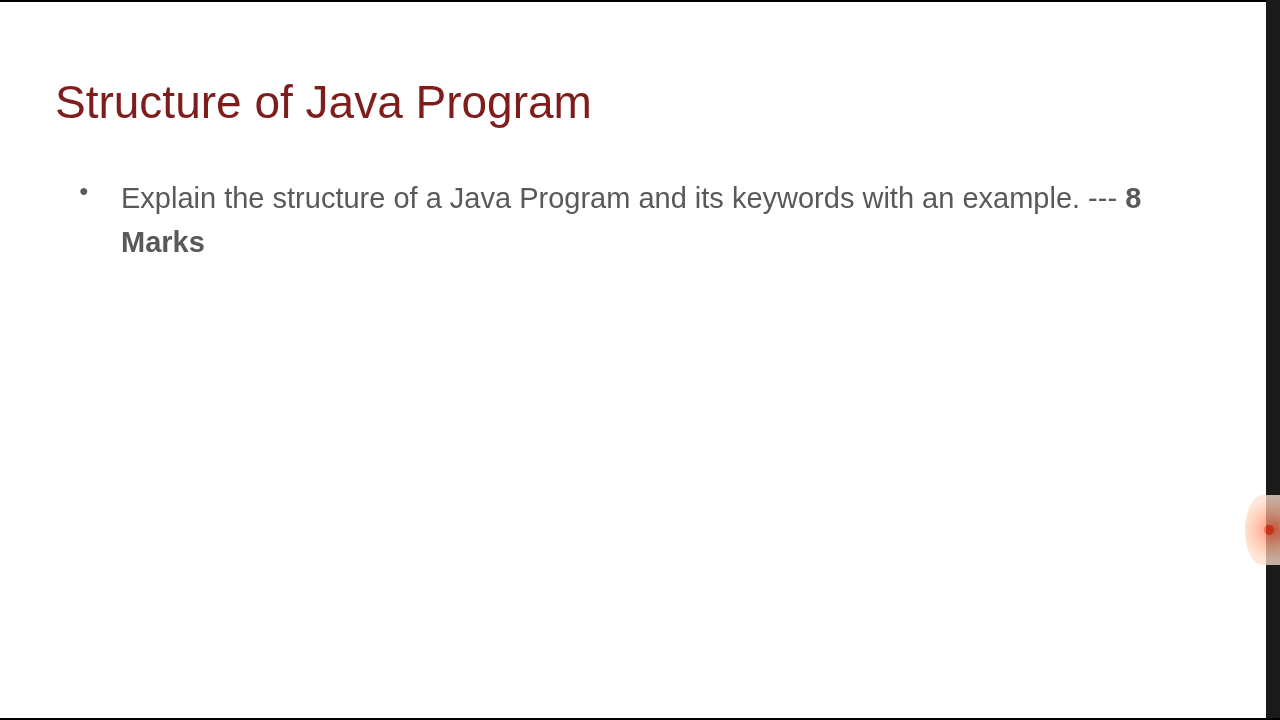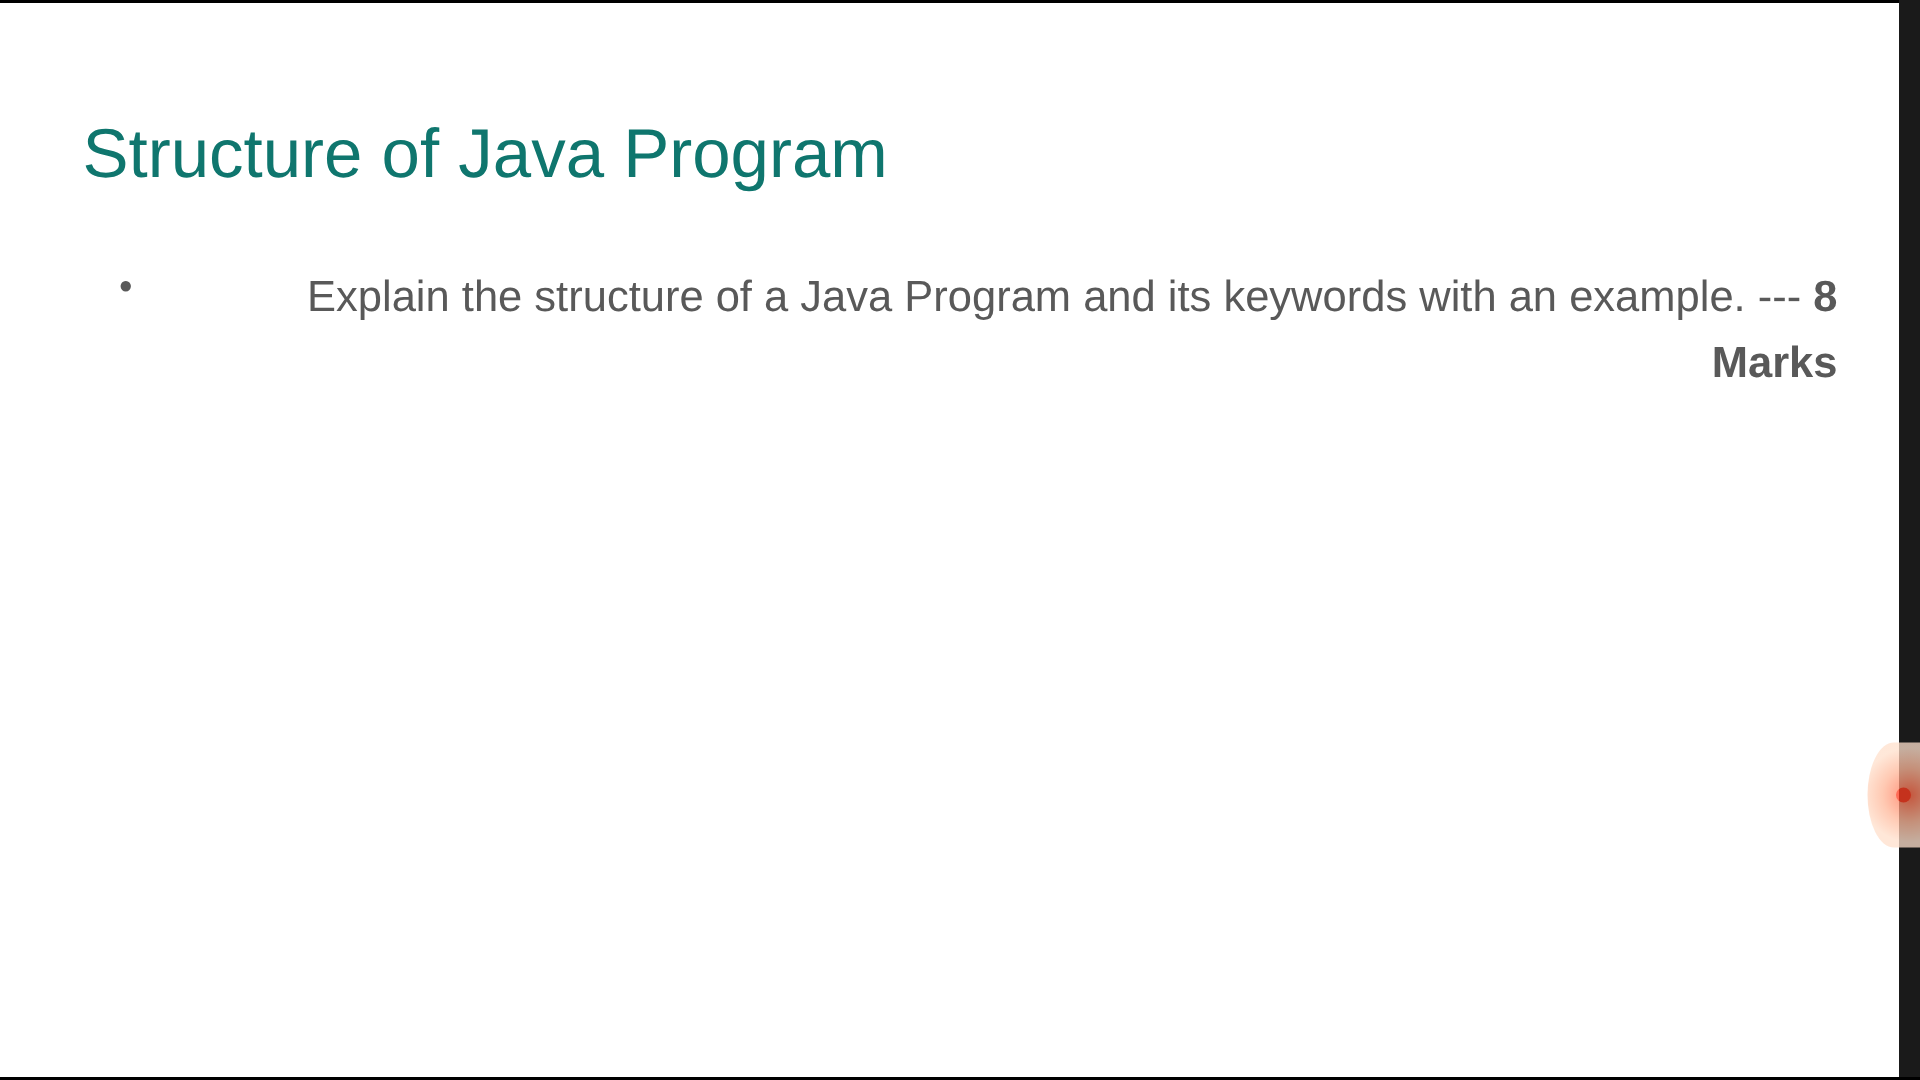--- a/index.html
+++ b/index.html
@@ -17,28 +17,27 @@
     }
     .slide {
       width: 100%;
       height: 100%;
       padding: 75px 55px 55px 55px;
       position: relative;
     }
     .title {
       font-size: 46px;
       font-weight: 400;
-      color: #0f766e;
+      color: #7f1d1d;
       letter-spacing: 0px;
       margin-bottom: 48px;
     }
     .bullet-list {
       list-style: none;
       padding-left: 24px;
-      text-align: right;
     }
     .bullet-item {
       position: relative;
       padding-left: 42px;
       font-size: 29px;
       line-height: 1.5;
       color: #595959;
     }
     .bullet-item::before {
       content: "●";

